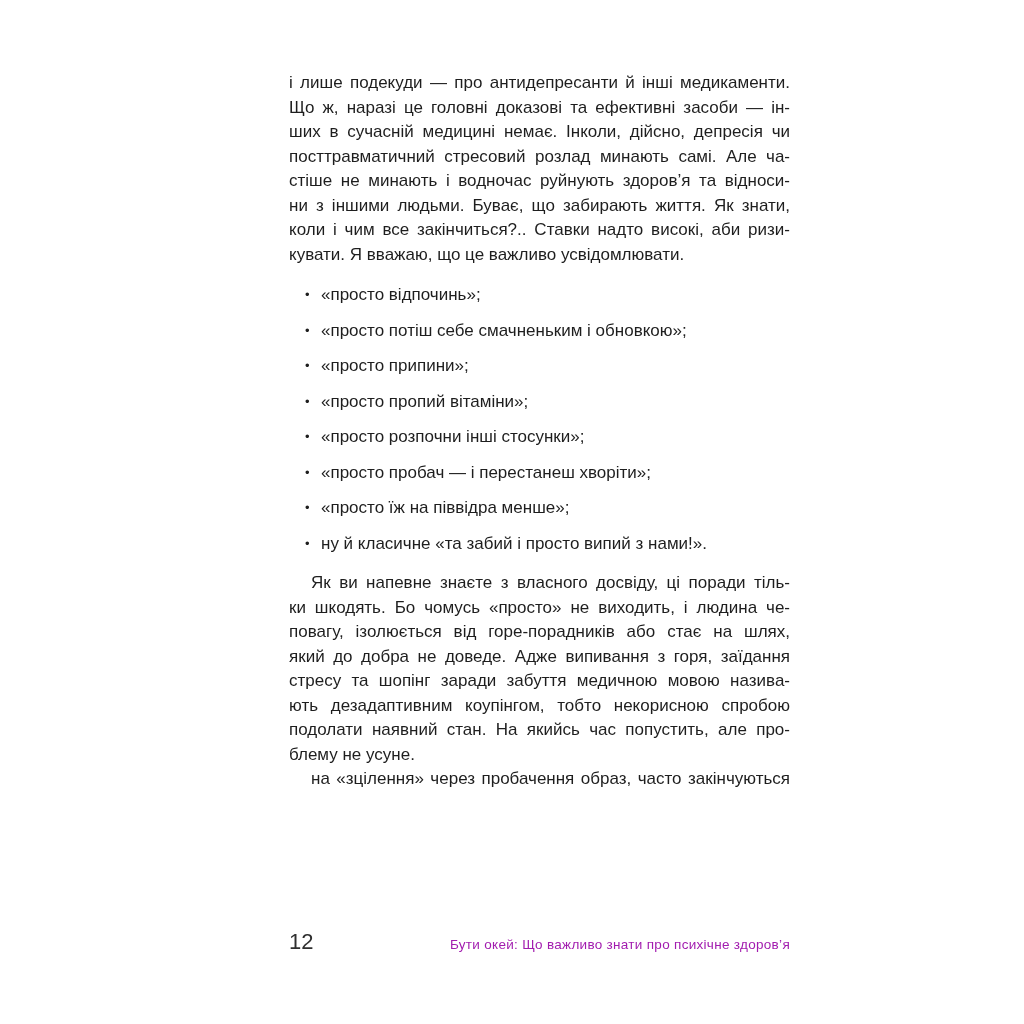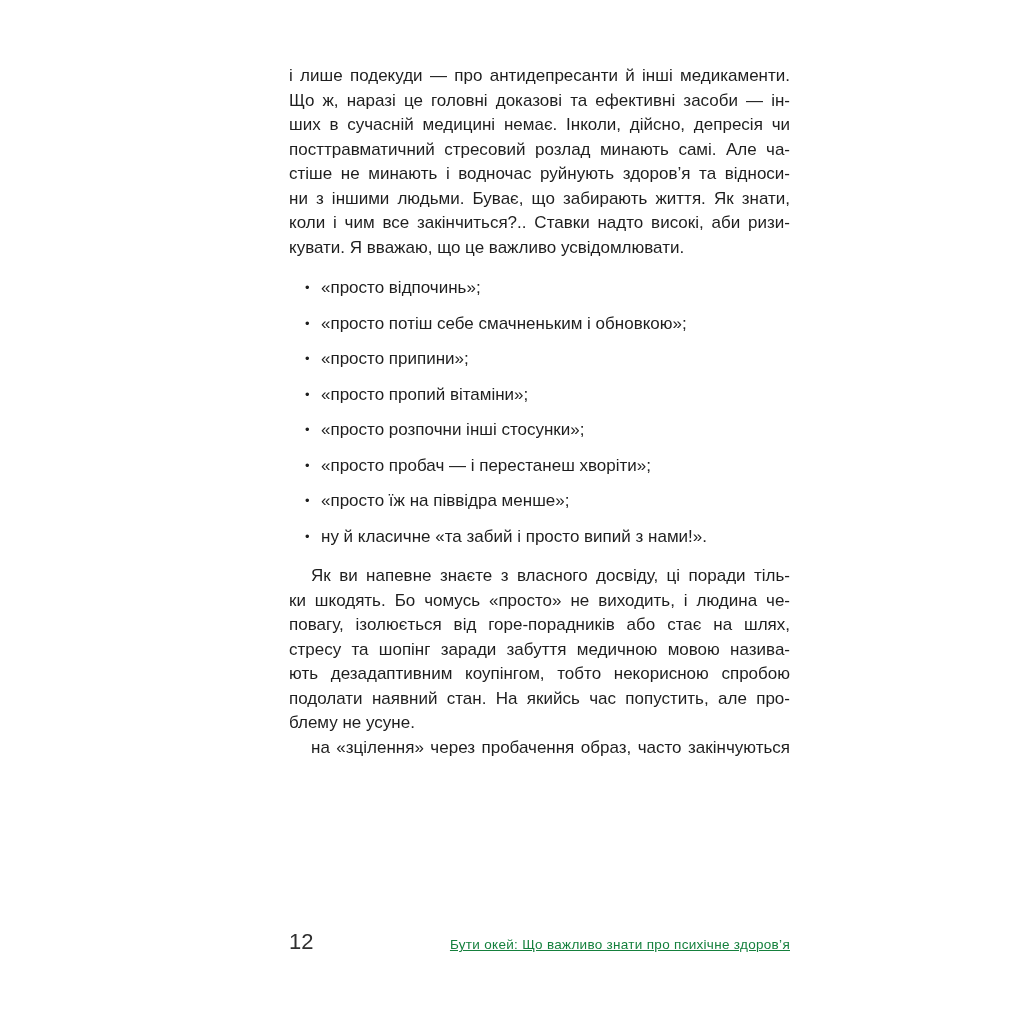--- a/index.html
+++ b/index.html
@@ -10,21 +10,21 @@
     font-family: "Liberation Sans", sans-serif;
   }
   .page {
     position: relative;
     width: 1024px; height: 1024px;
     background: #ffffff;
     color: #1e1e1e;
   }
   .text-column {
     position: absolute;
-    left: 289px; top: 64px;
+    left: 289px; top: 71px;
     width: 501px;
     font-size: 17px;
     line-height: 24.5px;
   }
   .line { text-align: justify; text-align-last: justify; }
   .para .line.last { text-align-last: left; }
   .para.cont .line.last { text-align-last: justify; }
   .para.indent .line:first-child { text-indent: 22px; }
 
   .bullets { list-style: none; margin: 16px 0 15px; padding: 0; }
@@ -41,23 +41,22 @@
     justify-content: space-between;
     align-items: baseline;
   }
   .pagenum {
     font-family: Liberation Sans, sans-serif;
     font-size: 22px;
     color: #2f2f2f;
   }
   .running-title {
     font-size: 13.5px;
-    color: #15803d;
+    color: #a21caf;
     letter-spacing: 0.3px;
-    text-decoration: underline;
   }
 </style>
 </head>
 <body>
 
 <div class="page">
   <main class="text-column">
     <div class="para">
         <div class="line">і лише подекуди — про антидепресанти й інші медикаменти.</div>
         <div class="line">Що ж, наразі це головні доказові та ефективні засоби — ін-</div>
@@ -99,20 +98,21 @@
         </li>
         <li>
           <span class="bullet">•</span>
           <span class="bullet-text">ну й класичне «та забий і просто випий з нами!».</span>
         </li>
       </ul>
     <div class="para indent">
         <div class="line">Як ви напевне знаєте з власного досвіду, ці поради тіль-</div>
         <div class="line">ки шкодять. Бо чомусь «просто» не виходить, і людина че-</div>
         <div class="line">повагу, ізолюється від горе-порадників або стає на шлях,</div>
+        <div class="line">який до добра не доведе. Адже випивання з горя, заїдання</div>
         <div class="line">стресу та шопінг заради забуття медичною мовою назива-</div>
         <div class="line">ють дезадаптивним коупінгом, тобто некорисною спробою</div>
         <div class="line">подолати наявний стан. На якийсь час попустить, але про-</div>
         <div class="line last">блему не усуне.</div>
       </div>
     <div class="para indent cont">
         <div class="line last">на «зцілення» через пробачення образ, часто закінчуються</div>
       </div>
   </main>
   <footer class="footer">

